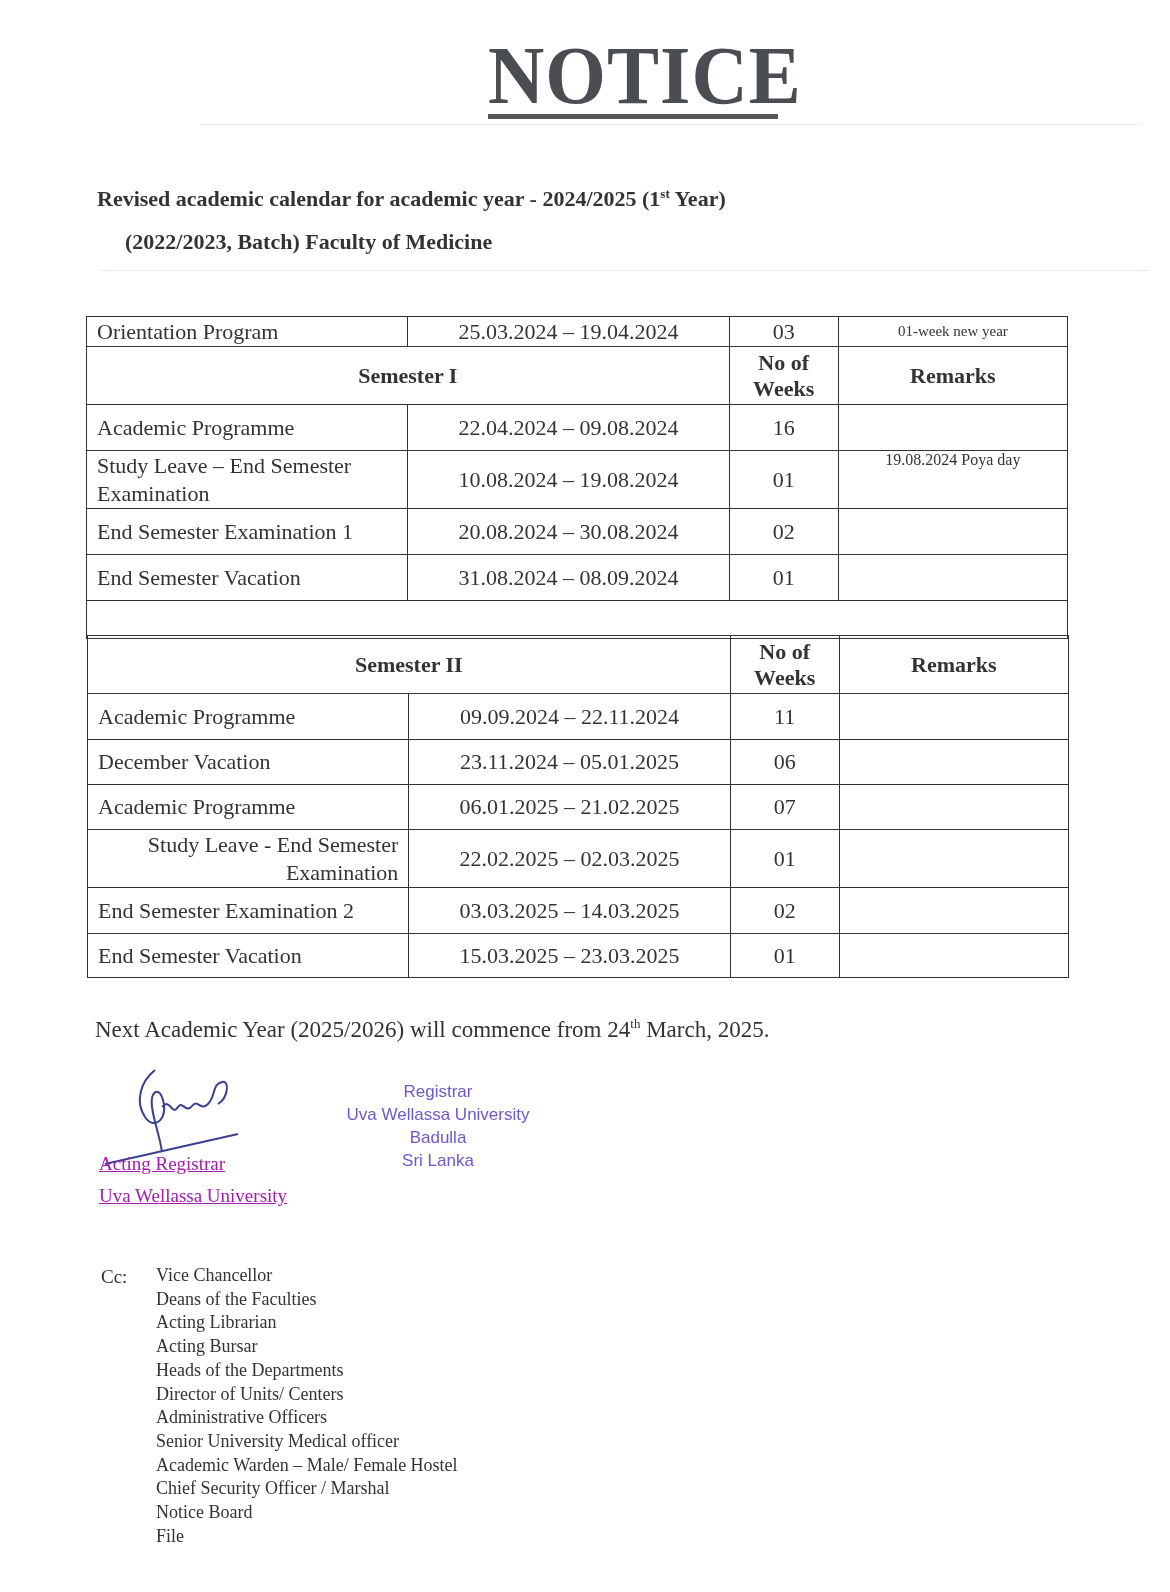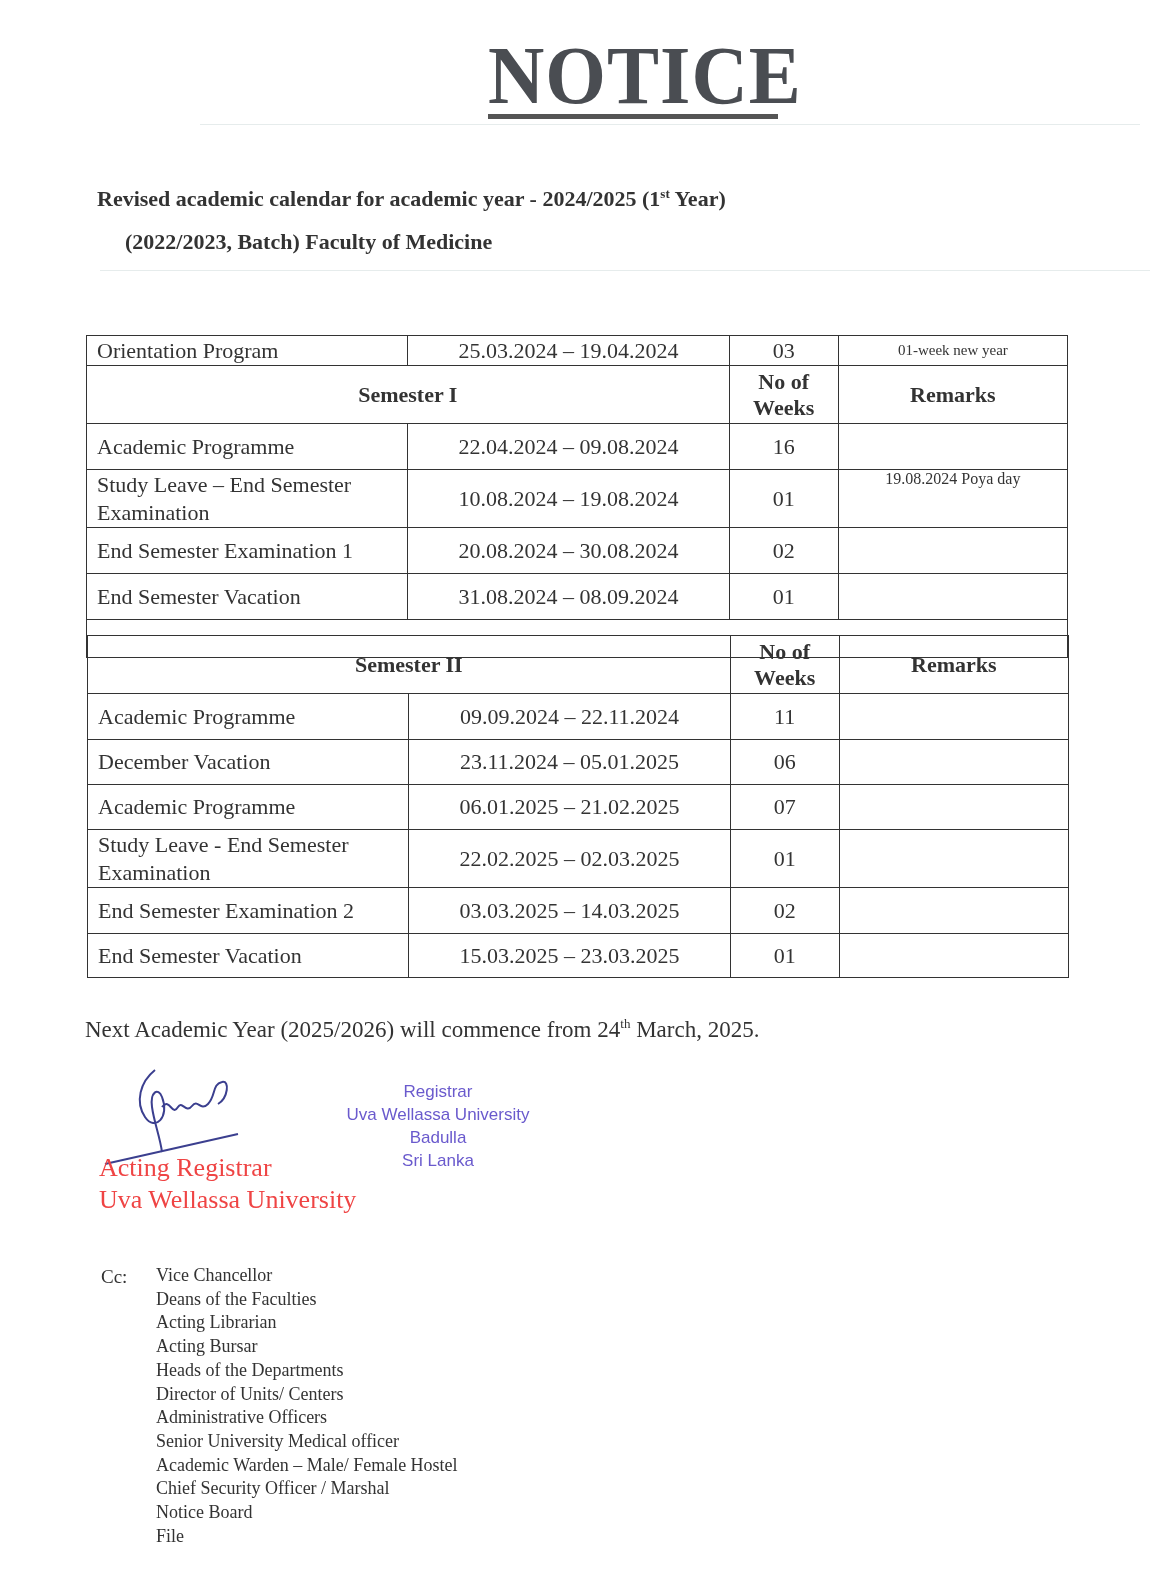--- a/index.html
+++ b/index.html
@@ -14,40 +14,40 @@
   .heading sup { font-size:13px;margin-top:48px; }
   table.cal { position:absolute; border-collapse:collapse; font-size:22px; color:#333; }
   table.cal td { border:1.5px solid #333; padding:0 10px; }
   .c-act { width:300px; text-align:left; }
   .c-date { width:300px; text-align:center; }
   .c-wk { width:88px; text-align:center; }
   .c-rem { width:208px; text-align:center; font-size:16px; vertical-align:top; padding-top:6px; }
   .hdr td { font-weight:bold; text-align:center; font-size:22px; }
   .hdr .c-rem { font-size:22px; vertical-align:middle; padding-top:0; }
   .hdr .c-wk { line-height:26px; }
-  .next { position:absolute; left:85px; top:1016px; font-size:23px; color:#333; }
+  .next { position:absolute; left:95px; top:1016px; font-size:23px; color:#333; }
   .next sup { font-size:13px; }
-  .sig-role { position:absolute; left:99px; font-size:26px; color:#ef4444; }
+  .sig-role { position:absolute; left:99px; font-size:19px; color:#a21caf;text-decoration:underline; }
   .stamp { position:absolute; left:318px; top:1080px; width:240px; text-align:center;
            font-family:"Liberation Sans","DejaVu Sans",sans-serif; color:#6a5acd; font-size:17px; line-height:23px; }
   .cc-label { position:absolute; left:101px; top:1266px; font-size:19px; color:#333; }
   .cc-list { position:absolute; left:156px; top:1264px; font-size:18px; color:#333; line-height:23.7px; }
 </style>
 </head>
 <body>
 
 <div class="title">NOTICE</div>
 <div class="title-underline"></div>
 <div class="faint-line" style="left:200px;top:124px;width:940px;"></div>
 
 <div class="heading" style="top:186px;"><span>Revised academic calendar for academic year - 2024/2025 (1</span><sup>st</sup><span> Year)</span></div>
 <div class="heading" style="top:229px;margin-left:28px;">(2022/2023, Batch) Faculty of Medicine</div>
 <div class="faint-line" style="left:100px;top:270px;width:1050px;"></div>
 
-<table class="cal" style="left:86px;top:335px;width:982px;border-radius:12px;">
+<table class="cal" style="left:86px;top:316px;width:982px;border-radius:12px;">
   <tbody>
       <tr style="height:30px;">
     <td class="c-act">Orientation Program</td>
     <td class="c-date">25.03.2024 – 19.04.2024</td>
     <td class="c-wk">03</td>
     <td class="c-rem" style="font-size:15px;padding-top:0;vertical-align:middle;">01-week new year</td>
   </tr>
   <tr class="hdr" style="height:58px;">
     <td colspan="2">Semester I</td>
     <td class="c-wk">No of Weeks</td>
@@ -102,21 +102,21 @@
     <td class="c-wk">06</td>
     <td class="c-rem"></td>
   </tr>
   <tr style="height:45px;">
     <td class="c-act">Academic Programme</td>
     <td class="c-date">06.01.2025 – 21.02.2025</td>
     <td class="c-wk">07</td>
     <td class="c-rem"></td>
   </tr>
   <tr style="height:58px;">
-    <td class="c-act" style="line-height:28px;">Study Leave - End Semester Examination</td>
+    <td class="c-act" style="line-height:28px;text-align:right;">Study Leave - End Semester Examination</td>
     <td class="c-date">22.02.2025 – 02.03.2025</td>
     <td class="c-wk">01</td>
     <td class="c-rem"></td>
   </tr>
   <tr style="height:46px;">
     <td class="c-act">End Semester Examination 2</td>
     <td class="c-date">03.03.2025 – 14.03.2025</td>
     <td class="c-wk">02</td>
     <td class="c-rem"></td>
   </tr>

